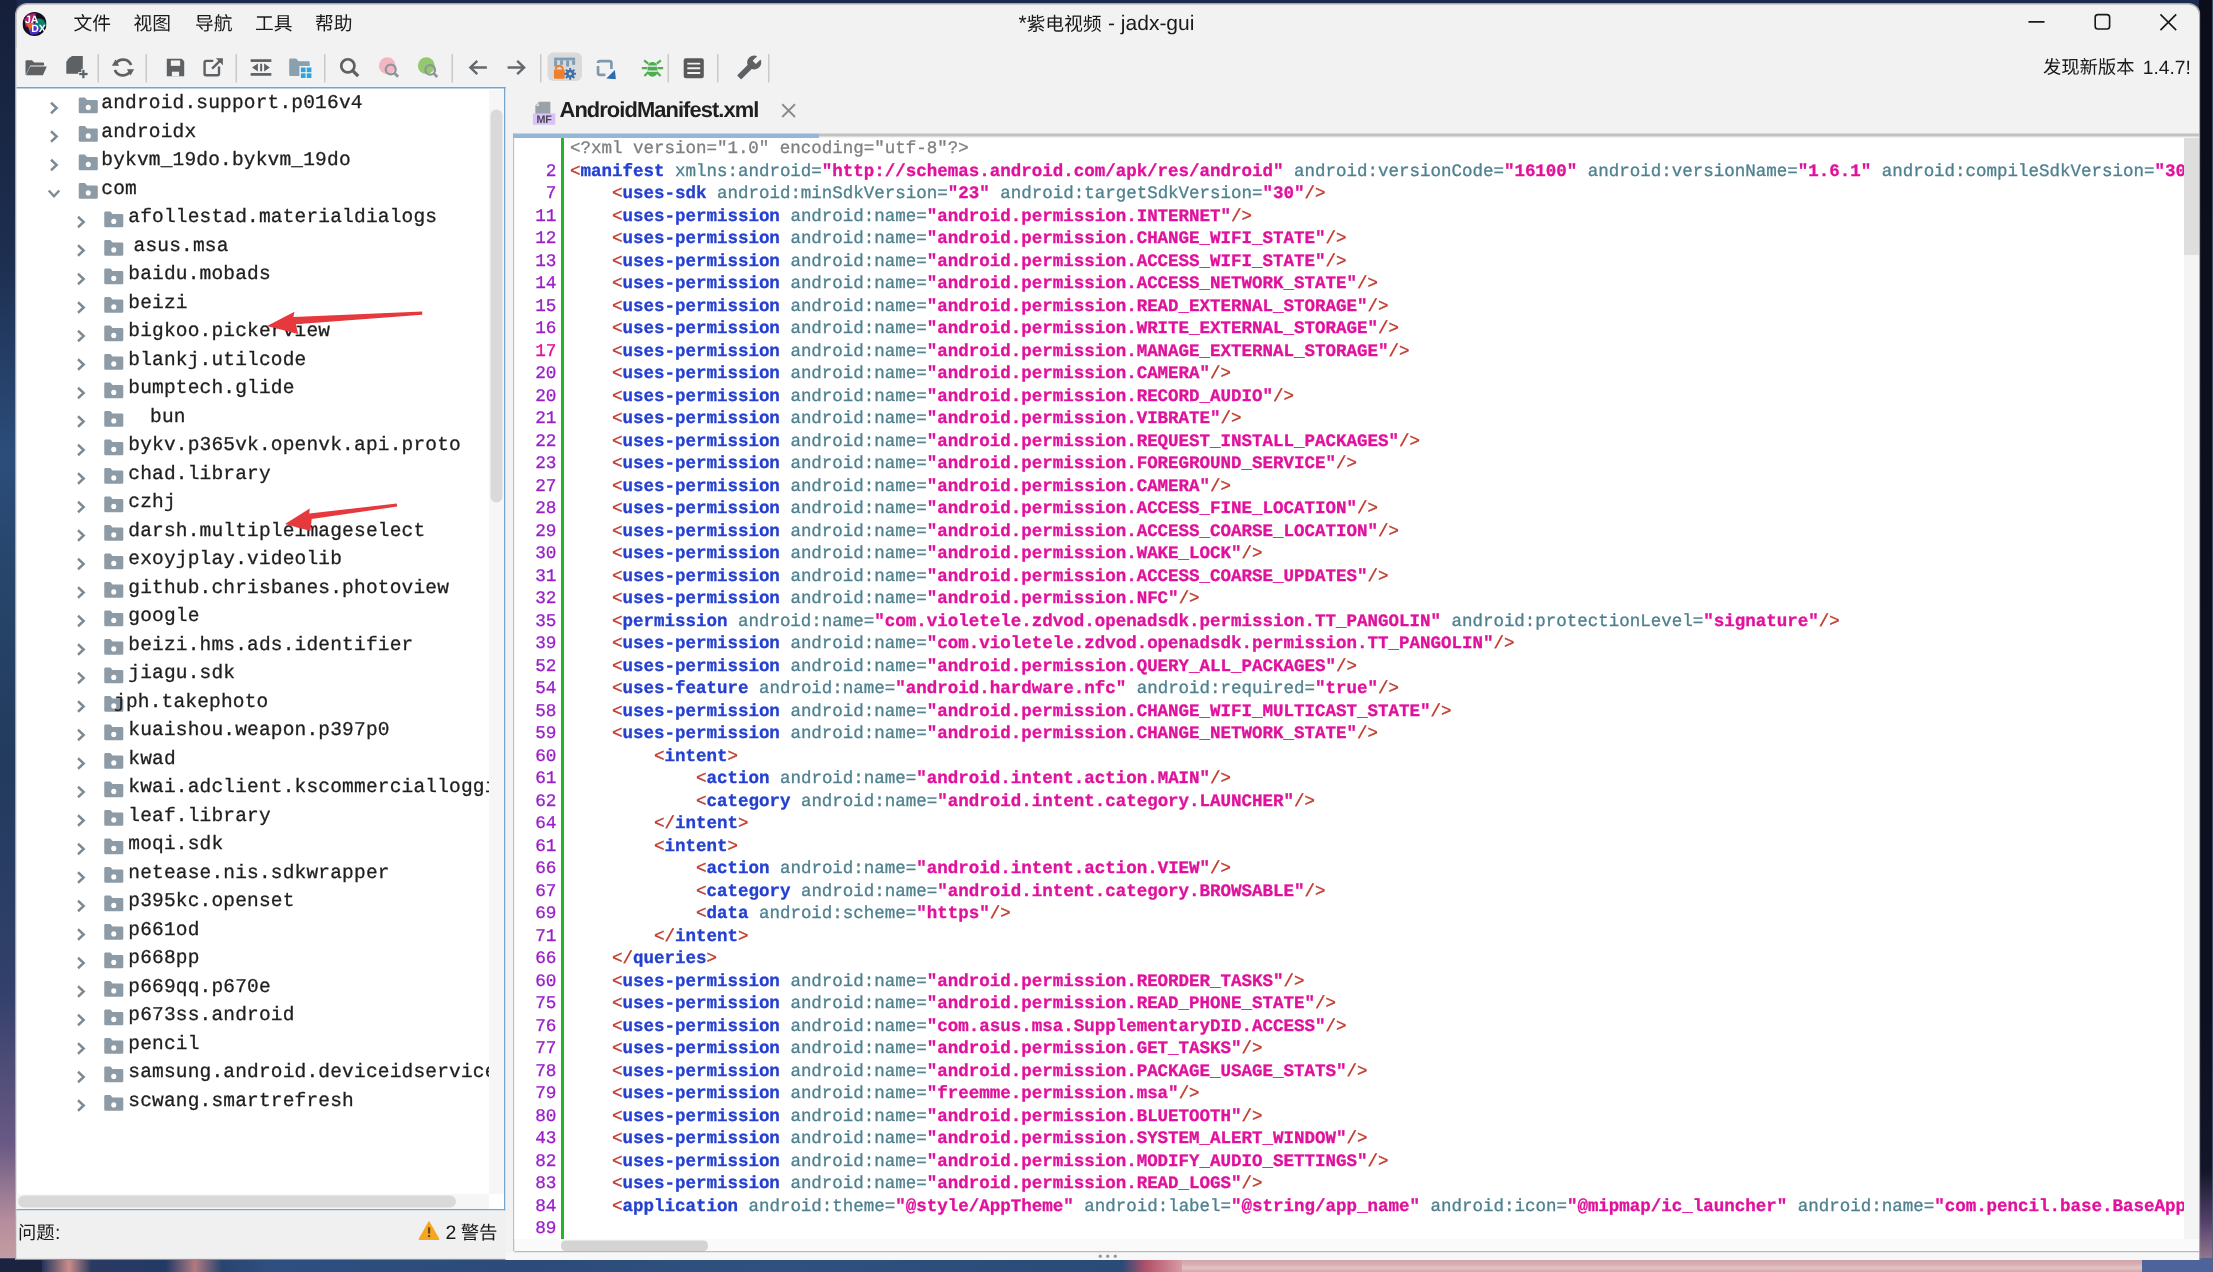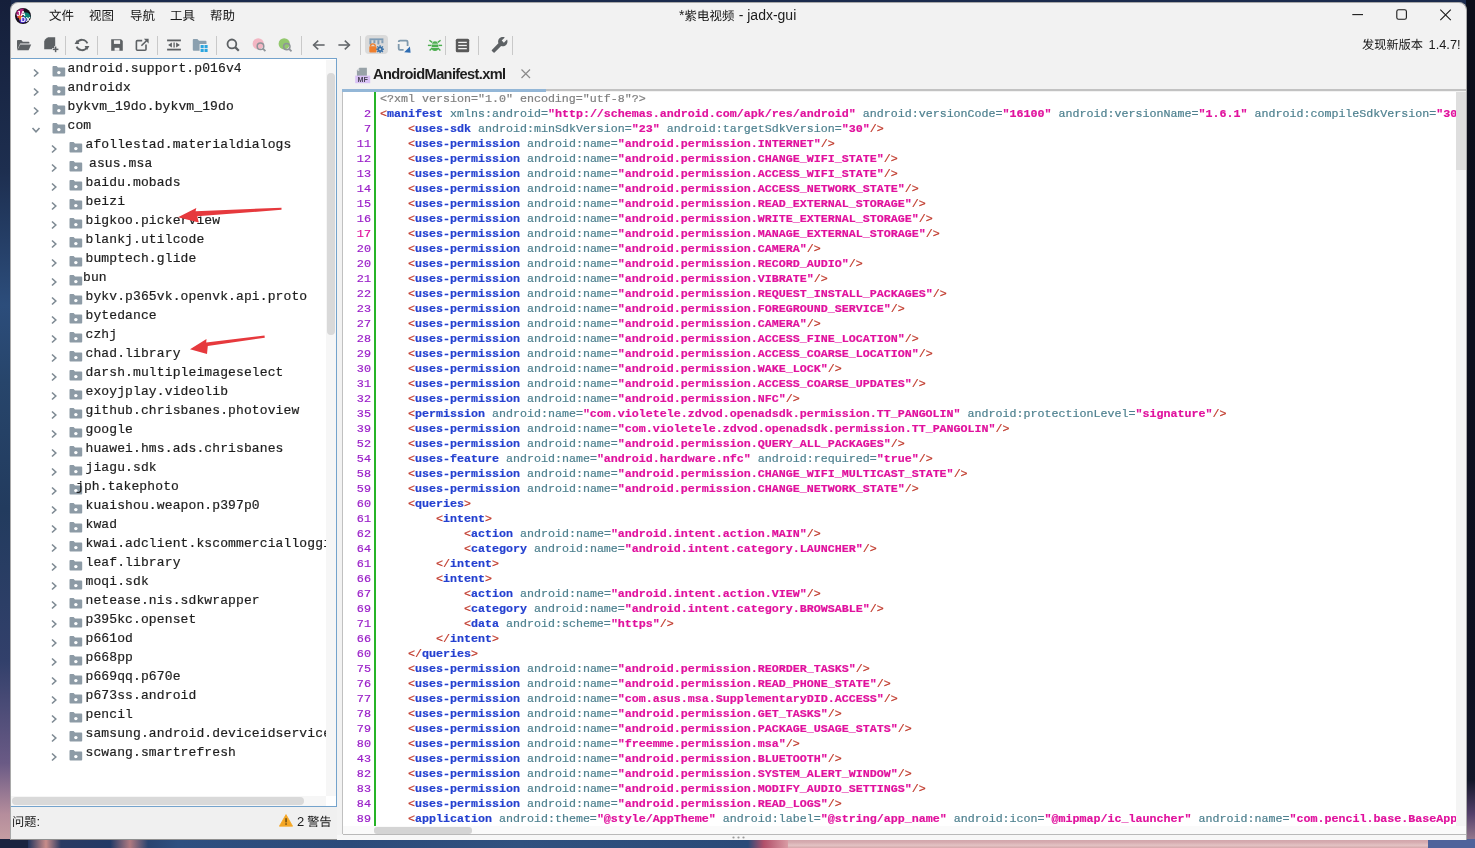--- a/index.html
+++ b/index.html
@@ -330,70 +330,60 @@
         <span class="ttx" style="left:74.5px">bumptech.glide</span>
       </div>
       <div class="trow">
         <span class="tch" style="left:37.5px"><svg width="10" height="10" viewBox="0 0 10 10">
             <path d="M3 1.5 L6.8 5 L3 8.5" fill="none" stroke="#7e8a93" stroke-width="1.6"></path>
           </svg></span>
         <span class="tfo" style="left:58px"><svg width="14" height="12" viewBox="0 0 14 12">
             <path d="M0.5 10.6 V1.9 Q0.5 1 1.4 1 H4.6 L6 2.6 H12.3 Q13.2 2.6 13.2 3.5 V10.6 Q13.2 11.5 12.3 11.5 H1.4 Q0.5 11.5 0.5 10.6 Z" fill="#8d9ba6"></path>
             <circle cx="6.85" cy="7.6" r="1.7" fill="#fff"></circle>
           </svg></span>
-        <span class="ttx" style="left:72px">bun</span>
+        <span class="ttx" style="left:89px">bun</span>
       </div>
       <div class="trow">
         <span class="tch" style="left:37.5px"><svg width="10" height="10" viewBox="0 0 10 10">
             <path d="M3 1.5 L6.8 5 L3 8.5" fill="none" stroke="#7e8a93" stroke-width="1.6"></path>
           </svg></span>
         <span class="tfo" style="left:58px"><svg width="14" height="12" viewBox="0 0 14 12">
             <path d="M0.5 10.6 V1.9 Q0.5 1 1.4 1 H4.6 L6 2.6 H12.3 Q13.2 2.6 13.2 3.5 V10.6 Q13.2 11.5 12.3 11.5 H1.4 Q0.5 11.5 0.5 10.6 Z" fill="#8d9ba6"></path>
             <circle cx="6.85" cy="7.6" r="1.7" fill="#fff"></circle>
           </svg></span>
         <span class="ttx" style="left:74.5px">bykv.p365vk.openvk.api.proto</span>
       </div>
       <div class="trow">
         <span class="tch" style="left:37.5px"><svg width="10" height="10" viewBox="0 0 10 10">
             <path d="M3 1.5 L6.8 5 L3 8.5" fill="none" stroke="#7e8a93" stroke-width="1.6"></path>
           </svg></span>
         <span class="tfo" style="left:58px"><svg width="14" height="12" viewBox="0 0 14 12">
             <path d="M0.5 10.6 V1.9 Q0.5 1 1.4 1 H4.6 L6 2.6 H12.3 Q13.2 2.6 13.2 3.5 V10.6 Q13.2 11.5 12.3 11.5 H1.4 Q0.5 11.5 0.5 10.6 Z" fill="#8d9ba6"></path>
             <circle cx="6.85" cy="7.6" r="1.7" fill="#fff"></circle>
           </svg></span>
-        <span class="ttx" style="left:74.5px">bytedance</span>
+        <span class="ttx" style="left:74.5px">chad.library</span>
       </div>
       <div class="trow">
         <span class="tch" style="left:37.5px"><svg width="10" height="10" viewBox="0 0 10 10">
             <path d="M3 1.5 L6.8 5 L3 8.5" fill="none" stroke="#7e8a93" stroke-width="1.6"></path>
           </svg></span>
         <span class="tfo" style="left:58px"><svg width="14" height="12" viewBox="0 0 14 12">
             <path d="M0.5 10.6 V1.9 Q0.5 1 1.4 1 H4.6 L6 2.6 H12.3 Q13.2 2.6 13.2 3.5 V10.6 Q13.2 11.5 12.3 11.5 H1.4 Q0.5 11.5 0.5 10.6 Z" fill="#8d9ba6"></path>
             <circle cx="6.85" cy="7.6" r="1.7" fill="#fff"></circle>
           </svg></span>
         <span class="ttx" style="left:74.5px">czhj</span>
       </div>
       <div class="trow">
         <span class="tch" style="left:37.5px"><svg width="10" height="10" viewBox="0 0 10 10">
             <path d="M3 1.5 L6.8 5 L3 8.5" fill="none" stroke="#7e8a93" stroke-width="1.6"></path>
           </svg></span>
         <span class="tfo" style="left:58px"><svg width="14" height="12" viewBox="0 0 14 12">
             <path d="M0.5 10.6 V1.9 Q0.5 1 1.4 1 H4.6 L6 2.6 H12.3 Q13.2 2.6 13.2 3.5 V10.6 Q13.2 11.5 12.3 11.5 H1.4 Q0.5 11.5 0.5 10.6 Z" fill="#8d9ba6"></path>
             <circle cx="6.85" cy="7.6" r="1.7" fill="#fff"></circle>
           </svg></span>
-        <span class="ttx" style="left:74.5px">chad.library</span>
-      </div>
-      <div class="trow">
-        <span class="tch" style="left:37.5px"><svg width="10" height="10" viewBox="0 0 10 10">
-            <path d="M3 1.5 L6.8 5 L3 8.5" fill="none" stroke="#7e8a93" stroke-width="1.6"></path>
-          </svg></span>
-        <span class="tfo" style="left:58px"><svg width="14" height="12" viewBox="0 0 14 12">
-            <path d="M0.5 10.6 V1.9 Q0.5 1 1.4 1 H4.6 L6 2.6 H12.3 Q13.2 2.6 13.2 3.5 V10.6 Q13.2 11.5 12.3 11.5 H1.4 Q0.5 11.5 0.5 10.6 Z" fill="#8d9ba6"></path>
-            <circle cx="6.85" cy="7.6" r="1.7" fill="#fff"></circle>
-          </svg></span>
         <span class="ttx" style="left:74.5px">darsh.multipleimageselect</span>
       </div>
       <div class="trow">
         <span class="tch" style="left:37.5px"><svg width="10" height="10" viewBox="0 0 10 10">
             <path d="M3 1.5 L6.8 5 L3 8.5" fill="none" stroke="#7e8a93" stroke-width="1.6"></path>
           </svg></span>
         <span class="tfo" style="left:58px"><svg width="14" height="12" viewBox="0 0 14 12">
             <path d="M0.5 10.6 V1.9 Q0.5 1 1.4 1 H4.6 L6 2.6 H12.3 Q13.2 2.6 13.2 3.5 V10.6 Q13.2 11.5 12.3 11.5 H1.4 Q0.5 11.5 0.5 10.6 Z" fill="#8d9ba6"></path>
             <circle cx="6.85" cy="7.6" r="1.7" fill="#fff"></circle>
           </svg></span>
@@ -420,21 +410,21 @@
         <span class="ttx" style="left:74.5px">google</span>
       </div>
       <div class="trow">
         <span class="tch" style="left:37.5px"><svg width="10" height="10" viewBox="0 0 10 10">
             <path d="M3 1.5 L6.8 5 L3 8.5" fill="none" stroke="#7e8a93" stroke-width="1.6"></path>
           </svg></span>
         <span class="tfo" style="left:58px"><svg width="14" height="12" viewBox="0 0 14 12">
             <path d="M0.5 10.6 V1.9 Q0.5 1 1.4 1 H4.6 L6 2.6 H12.3 Q13.2 2.6 13.2 3.5 V10.6 Q13.2 11.5 12.3 11.5 H1.4 Q0.5 11.5 0.5 10.6 Z" fill="#8d9ba6"></path>
             <circle cx="6.85" cy="7.6" r="1.7" fill="#fff"></circle>
           </svg></span>
-        <span class="ttx" style="left:74.5px">huawei.hms.ads.chrisbanes</span>
+        <span class="ttx" style="left:74.5px">beizi.hms.ads.identifier</span>
       </div>
       <div class="trow">
         <span class="tch" style="left:37.5px"><svg width="10" height="10" viewBox="0 0 10 10">
             <path d="M3 1.5 L6.8 5 L3 8.5" fill="none" stroke="#7e8a93" stroke-width="1.6"></path>
           </svg></span>
         <span class="tfo" style="left:58px"><svg width="14" height="12" viewBox="0 0 14 12">
             <path d="M0.5 10.6 V1.9 Q0.5 1 1.4 1 H4.6 L6 2.6 H12.3 Q13.2 2.6 13.2 3.5 V10.6 Q13.2 11.5 12.3 11.5 H1.4 Q0.5 11.5 0.5 10.6 Z" fill="#8d9ba6"></path>
             <circle cx="6.85" cy="7.6" r="1.7" fill="#fff"></circle>
           </svg></span>
         <span class="ttx" style="left:74.5px">jiagu.sdk</span>
@@ -691,21 +681,20 @@
       <div class="cl">&nbsp;&nbsp;&nbsp;&nbsp;<span class="d">&lt;</span><span class="t">uses-permission</span> <span class="a">android:name=</span><span class="v">"android.permission.ACCESS_COARSE_LOCATION"</span><span class="d">/&gt;</span></div>
       <div class="cl">&nbsp;&nbsp;&nbsp;&nbsp;<span class="d">&lt;</span><span class="t">uses-permission</span> <span class="a">android:name=</span><span class="v">"android.permission.WAKE_LOCK"</span><span class="d">/&gt;</span></div>
       <div class="cl">&nbsp;&nbsp;&nbsp;&nbsp;<span class="d">&lt;</span><span class="t">uses-permission</span> <span class="a">android:name=</span><span class="v">"android.permission.ACCESS_COARSE_UPDATES"</span><span class="d">/&gt;</span></div>
       <div class="cl">&nbsp;&nbsp;&nbsp;&nbsp;<span class="d">&lt;</span><span class="t">uses-permission</span> <span class="a">android:name=</span><span class="v">"android.permission.NFC"</span><span class="d">/&gt;</span></div>
       <div class="cl">&nbsp;&nbsp;&nbsp;&nbsp;<span class="d">&lt;</span><span class="t">permission</span> <span class="a">android:name=</span><span class="v">"com.violetele.zdvod.openadsdk.permission.TT_PANGOLIN"</span> <span class="a">android:protectionLevel=</span><span class="v">"signature"</span><span class="d">/&gt;</span></div>
       <div class="cl">&nbsp;&nbsp;&nbsp;&nbsp;<span class="d">&lt;</span><span class="t">uses-permission</span> <span class="a">android:name=</span><span class="v">"com.violetele.zdvod.openadsdk.permission.TT_PANGOLIN"</span><span class="d">/&gt;</span></div>
       <div class="cl">&nbsp;&nbsp;&nbsp;&nbsp;<span class="d">&lt;</span><span class="t">uses-permission</span> <span class="a">android:name=</span><span class="v">"android.permission.QUERY_ALL_PACKAGES"</span><span class="d">/&gt;</span></div>
       <div class="cl">&nbsp;&nbsp;&nbsp;&nbsp;<span class="d">&lt;</span><span class="t">uses-feature</span> <span class="a">android:name=</span><span class="v">"android.hardware.nfc"</span> <span class="a">android:required=</span><span class="v">"true"</span><span class="d">/&gt;</span></div>
       <div class="cl">&nbsp;&nbsp;&nbsp;&nbsp;<span class="d">&lt;</span><span class="t">uses-permission</span> <span class="a">android:name=</span><span class="v">"android.permission.CHANGE_WIFI_MULTICAST_STATE"</span><span class="d">/&gt;</span></div>
       <div class="cl">&nbsp;&nbsp;&nbsp;&nbsp;<span class="d">&lt;</span><span class="t">uses-permission</span> <span class="a">android:name=</span><span class="v">"android.permission.CHANGE_NETWORK_STATE"</span><span class="d">/&gt;</span></div>
-      <div class="cl">&nbsp;&nbsp;&nbsp;&nbsp;<span class="d">&lt;</span><span class="t">queries</span><span class="d">&gt;</span></div>
       <div class="cl">&nbsp;&nbsp;&nbsp;&nbsp;&nbsp;&nbsp;&nbsp;&nbsp;<span class="d">&lt;</span><span class="t">intent</span><span class="d">&gt;</span></div>
       <div class="cl">&nbsp;&nbsp;&nbsp;&nbsp;&nbsp;&nbsp;&nbsp;&nbsp;&nbsp;&nbsp;&nbsp;&nbsp;<span class="d">&lt;</span><span class="t">action</span> <span class="a">android:name=</span><span class="v">"android.intent.action.MAIN"</span><span class="d">/&gt;</span></div>
       <div class="cl">&nbsp;&nbsp;&nbsp;&nbsp;&nbsp;&nbsp;&nbsp;&nbsp;&nbsp;&nbsp;&nbsp;&nbsp;<span class="d">&lt;</span><span class="t">category</span> <span class="a">android:name=</span><span class="v">"android.intent.category.LAUNCHER"</span><span class="d">/&gt;</span></div>
       <div class="cl">&nbsp;&nbsp;&nbsp;&nbsp;&nbsp;&nbsp;&nbsp;&nbsp;<span class="d">&lt;/</span><span class="t">intent</span><span class="d">&gt;</span></div>
       <div class="cl">&nbsp;&nbsp;&nbsp;&nbsp;&nbsp;&nbsp;&nbsp;&nbsp;<span class="d">&lt;</span><span class="t">intent</span><span class="d">&gt;</span></div>
       <div class="cl">&nbsp;&nbsp;&nbsp;&nbsp;&nbsp;&nbsp;&nbsp;&nbsp;&nbsp;&nbsp;&nbsp;&nbsp;<span class="d">&lt;</span><span class="t">action</span> <span class="a">android:name=</span><span class="v">"android.intent.action.VIEW"</span><span class="d">/&gt;</span></div>
       <div class="cl">&nbsp;&nbsp;&nbsp;&nbsp;&nbsp;&nbsp;&nbsp;&nbsp;&nbsp;&nbsp;&nbsp;&nbsp;<span class="d">&lt;</span><span class="t">category</span> <span class="a">android:name=</span><span class="v">"android.intent.category.BROWSABLE"</span><span class="d">/&gt;</span></div>
       <div class="cl">&nbsp;&nbsp;&nbsp;&nbsp;&nbsp;&nbsp;&nbsp;&nbsp;&nbsp;&nbsp;&nbsp;&nbsp;<span class="d">&lt;</span><span class="t">data</span> <span class="a">android:scheme=</span><span class="v">"https"</span><span class="d">/&gt;</span></div>
       <div class="cl">&nbsp;&nbsp;&nbsp;&nbsp;&nbsp;&nbsp;&nbsp;&nbsp;<span class="d">&lt;/</span><span class="t">intent</span><span class="d">&gt;</span></div>
       <div class="cl">&nbsp;&nbsp;&nbsp;&nbsp;<span class="d">&lt;/</span><span class="t">queries</span><span class="d">&gt;</span></div>

